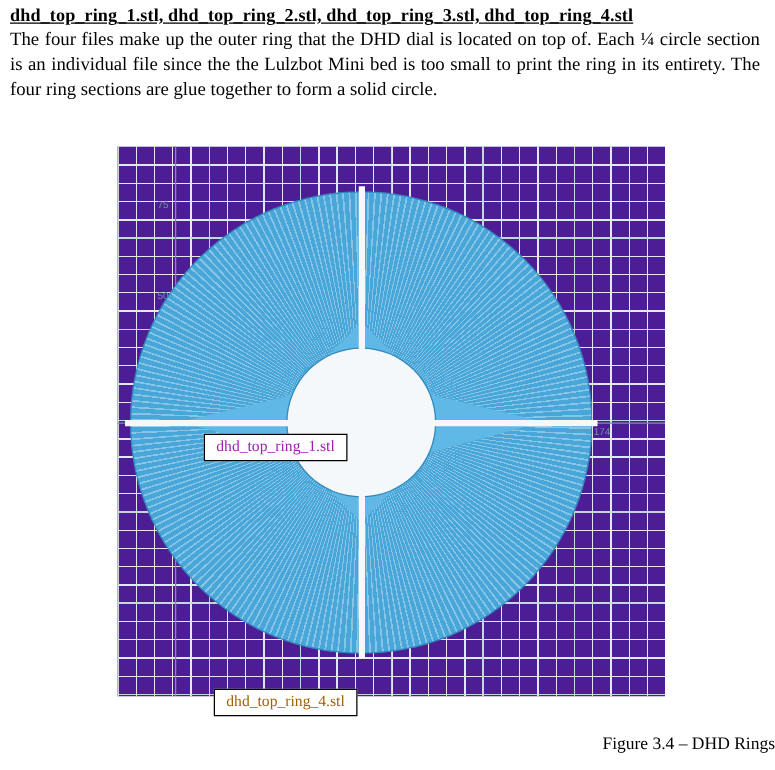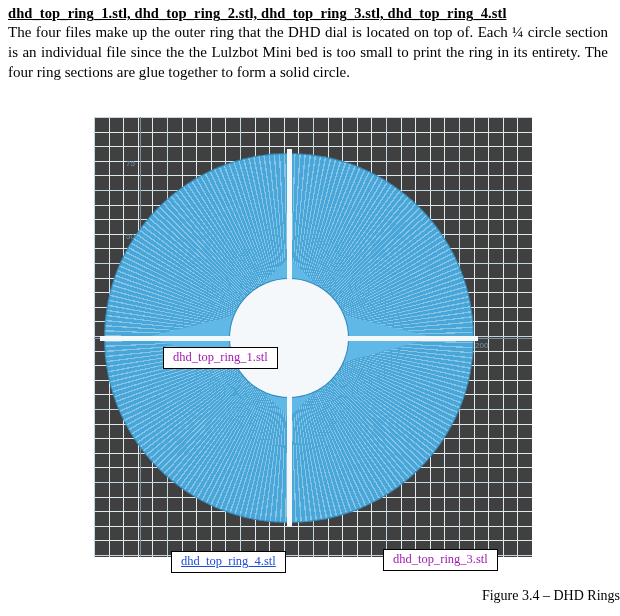--- a/index.html
+++ b/index.html
@@ -43,21 +43,21 @@
     position: relative;
     margin-top: 34px;
     height: 450px;
   }
   .cad-canvas {
     position: absolute;
     left: 86px;
     top: 0;
     width: 438px;
     height: 440px;
-    background: #404040;
+    background: #4c1d95;
     overflow: hidden;
   }
   
   .grid-minor, .grid-major {
     position: absolute;
     inset: 0;
   }
   .grid-minor {
     background-image:
       repeating-linear-gradient(to right, #dfe9ee 0 1px, transparent 1px 14.6px),
@@ -181,22 +181,21 @@
     background: #ffffff;
     border: 1px solid #000000;
     font-family: "Liberation Serif", serif;
     font-size: 12.5px;
     color: #a21caf;
     padding: 3px 9px 4px 9px;
     white-space: nowrap;
     line-height: 1.1;
   }
   .callout.red {
-    color: #1d4ed8;
-    text-decoration: underline;
+    color: #a16207;
   }
   .c1 { left: 155px; top: 230px; }
   .c2 { left: 351px; top: 237px; }
   .c3 { left: 375px; top: 432px; }
   .c4 { left: 163px; top: 434px; }
   .figure-caption {
     position: absolute;
     left: 0;
     right: 0;
     top: 588px;
@@ -223,21 +222,21 @@
       <div class="axis-v"></div>
       <div class="origin-mark"></div>
 
       <div class="tick-label" style="left:32px; top:42px;">75</div>
       <div class="tick-label" style="left:32px; top:115px;">50</div>
 
       <div class="tick-label" style="left:92px; top:224px;">25</div>
       <div class="tick-label" style="left:165px; top:224px;">50</div>
       <div class="tick-label" style="left:238px; top:224px;">75</div>
       <div class="tick-label" style="left:308px; top:224px;">100</div>
-      <div class="tick-label" style="left:381px; top:224px;">200</div>
+      <div class="tick-label" style="left:381px; top:224px;">174</div>
 
       <div class="ring-model">
         <div class="quad q1">
           <div class="disc"></div>
           <div class="facet" style="left:104px; top:100px; width:86px; height:86px; clip-path: polygon(0% 100%, 100% 0%, 100% 100%);"></div>
           <div class="facet" style="left:36px; top:150px; width:150px; height:36px; clip-path: polygon(0% 100%, 100% 0%, 100% 100%);"></div>
           <div class="hole"></div>
         </div>
         <div class="quad q2">
           <div class="disc"></div>
@@ -256,18 +255,17 @@
           <div class="facet" style="left:104px; top:-1px; width:86px; height:86px; clip-path: polygon(100% 0%, 0% 0%, 100% 100%);"></div>
           <div class="facet" style="left:36px; top:-1px; width:150px; height:40px; clip-path: polygon(100% 0%, 0% 0%, 100% 100%);"></div>
           <div class="hole"></div>
         </div>
         <div class="gap-v"></div>
         <div class="gap-h"></div>
       </div>
     </div>
 
     <div class="callout c1">dhd_top_ring_1.stl</div>
-    <div class="callout c3">dhd_top_ring_3.stl</div>
     <div class="callout c4 red">dhd_top_ring_4.stl</div>
   </div>
 
   <div class="figure-caption">Figure 3.4 – DHD Rings</div>
 </div>
 
 </body></html>

